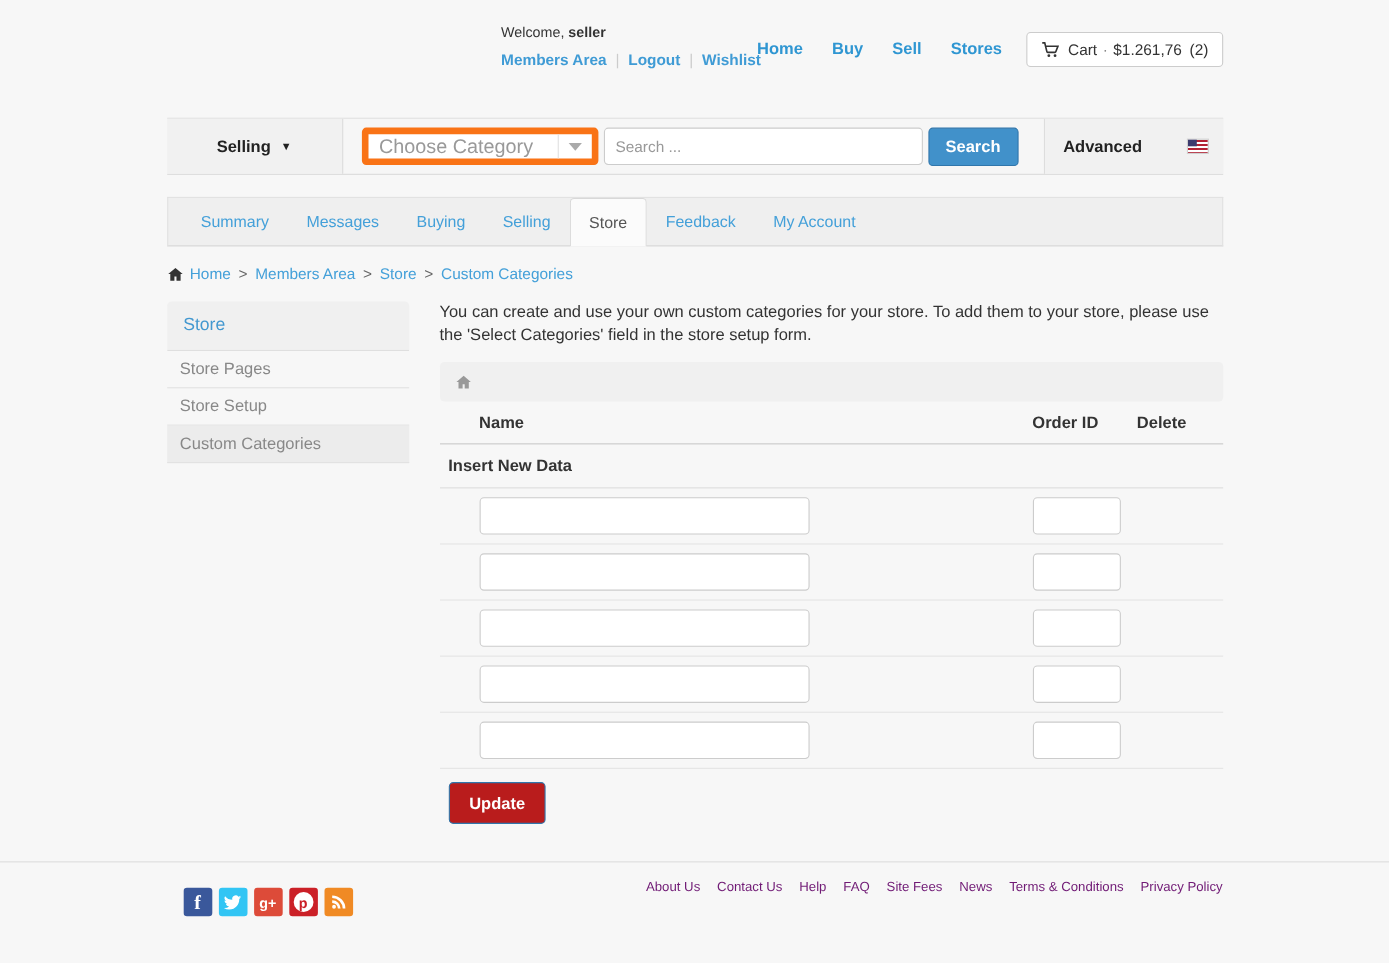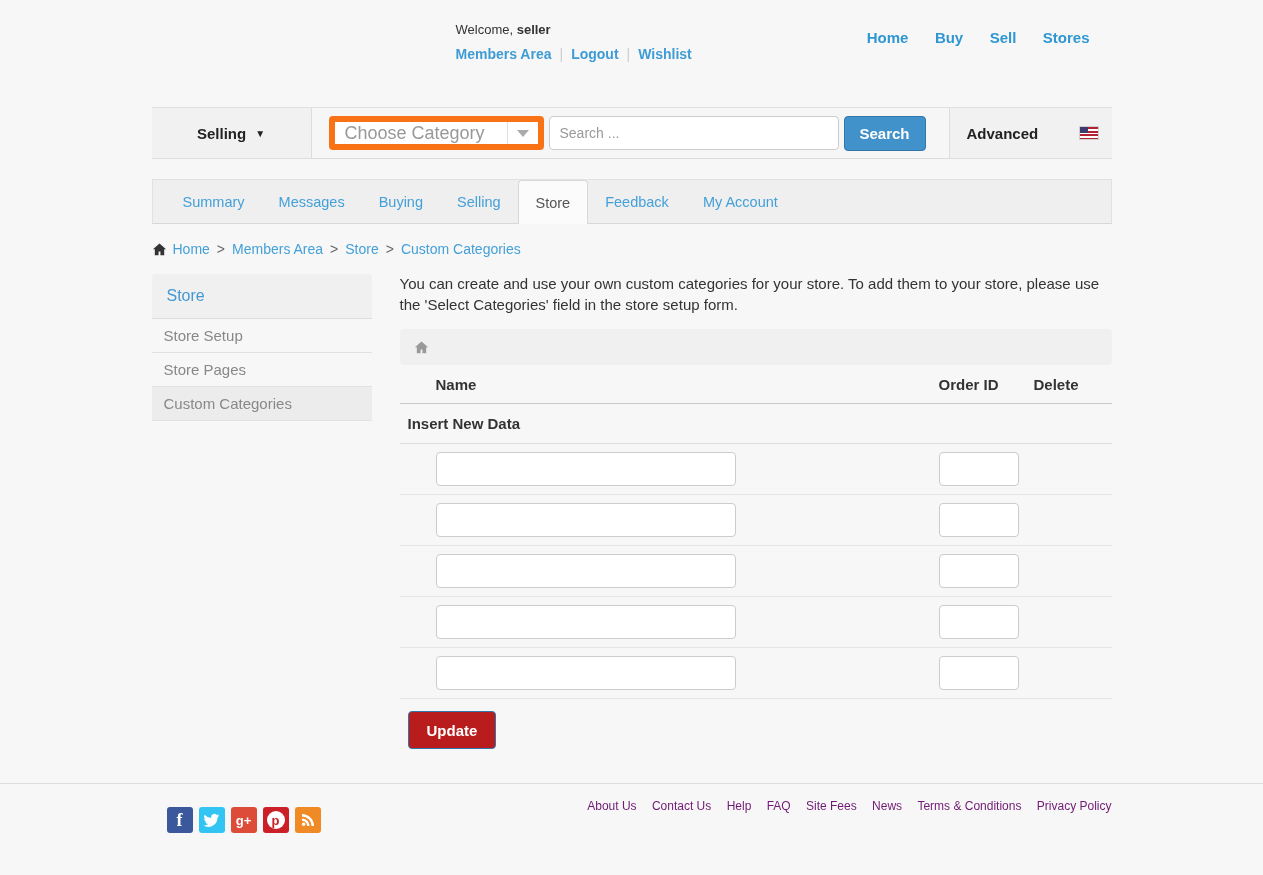--- a/index.html
+++ b/index.html
@@ -130,20 +130,33 @@
       <a>Members Area</a><span class="wl-sep">|</span><a>Logout</a><span class="wl-sep">|</span><a>Wishlist</a>
     </div>
   </div>
   <div class="top-right">
     <div class="top-nav">
       <a>Home</a>
       <a>Buy</a>
       <a>Sell</a>
       <a>Stores</a>
     </div>
+    <div class="cart-btn">
+      <span>
+          <svg width="18" height="18" viewBox="0 0 24 24" fill="none" stroke="#333" stroke-width="2">
+            <path d="M2 4h3l2.6 10.6a1 1 0 0 0 1 .8h8.8a1 1 0 0 0 1-.7L21 8H6"></path>
+            <circle cx="10" cy="19.5" r="1.7" fill="#333" stroke="none"></circle>
+            <circle cx="17.5" cy="19.5" r="1.7" fill="#333" stroke="none"></circle>
+          </svg>
+        </span>
+      <span>Cart</span>
+      <span style="color:#888;margin:0 -2px;">·</span>
+      <span>$1.261,76</span>
+      <span>(2)</span>
+    </div>
   </div>
 </div>
 
 <div class="container search-band">
   <div class="band-browse">
     <span>Selling</span>
     <span class="caret">▼</span>
   </div>
   <div class="band-middle">
     <div class="fake-select">
@@ -180,22 +193,22 @@
   <a>Members Area</a>
   <span class="bc-sep">&gt;</span>
   <a>Store</a>
   <span class="bc-sep">&gt;</span>
   <a>Custom Categories</a>
 </div>
 
 <div class="container content">
   <div class="sidebar">
     <div class="side-header">Store</div>
+    <div class="side-item">Store Pages</div>
     <div class="side-item">Store Setup</div>
-    <div class="side-item">Store Pages</div>
     <div class="side-item active">Custom Categories</div>
   </div>
 
   <div class="main">
     <p class="desc">You can create and use your own custom categories for your store. To add them to your store, please use the 'Select Categories' field in the store setup form.</p>
 
     <div class="cat-bar">
       <svg width="15" height="15" viewBox="0 0 24 24" fill="#999">
           <path d="M12 2.5 1.5 11.5h3V21h6v-6h3v6h6v-9.5h3z"></path>
         </svg>

